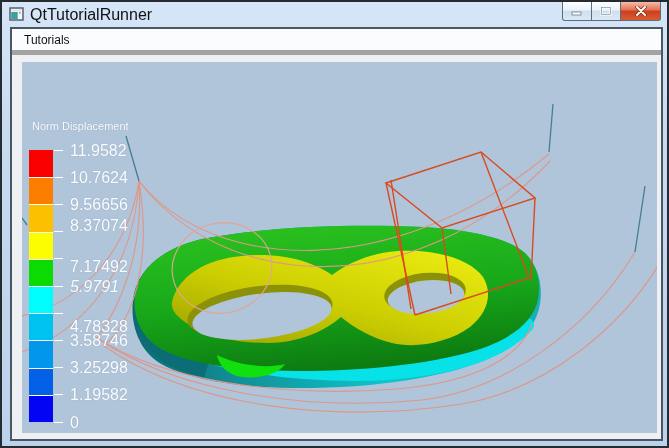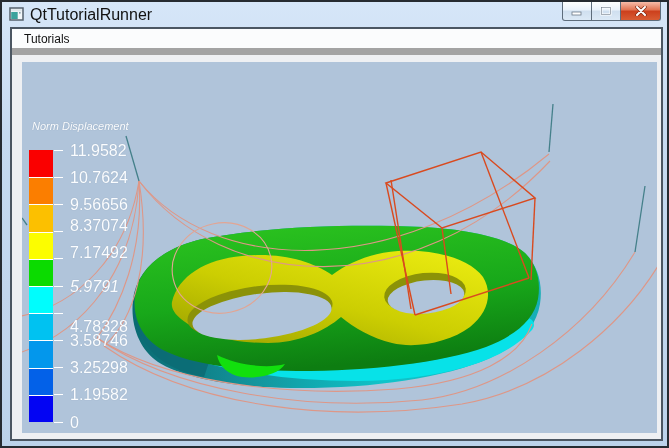--- a/index.html
+++ b/index.html
@@ -19,30 +19,30 @@
            background:linear-gradient(180deg,#feffff 0%,#e9f2fb 45%,#cfdfef 50%,#dce9f6 100%);
            cursor:default;}
   .cap-btn.min{width:30px;border-radius:0 0 0 3px;}
   .cap-btn.max{width:28px;border-left:none;border-right:none;}
   .cap-btn.close{width:41px;border-radius:0 0 3px 0;
            background:linear-gradient(180deg,#f6bca9 0%,#e0714f 45%,#cc3f1c 50%,#d85c33 100%);}
 
   .client{position:absolute;left:8px;top:25px;width:653px;height:414px;
           border:2px solid #4b5662;background:#eef0f3;}
   .menubar{position:absolute;left:0;top:0;right:0;height:26px;background:#fbfcfd;
-           border-bottom:7px solid #a3a3a3;display:flex;align-items:center;}
+           border-bottom:5px solid #a3a3a3;display:flex;align-items:center;}
   .menu-item{padding:4px 10px;margin-left:2px;font-size:12px;color:#111;}
 
   .vp{position:absolute;left:10px;top:33px;width:635px;height:371px;
       background:#b0c4da;overflow:hidden;}
   .vp svg{position:absolute;left:0;top:0;}
 
   .legend{position:absolute;left:7px;top:58px;width:130px;color:#fbfdff;}
   .legend-title{position:absolute;left:3px;top:0;font-size:11px;white-space:nowrap;
-                text-shadow:0 0 1px rgba(70,90,110,.35);font-style:italic;}
+                text-shadow:0 0 1px rgba(70,90,110,.35);}
   .legend-bar{position:absolute;left:0;top:30px;width:24px;height:272px;
               border-right:1px solid #fff;}
   .legend-cell{width:24px;height:27.2px;border-top:1px solid #fff;}
   .legend-cell:first-child{border-top:none;}
   .legend-tick{position:absolute;left:25px;width:9px;height:1px;background:#fff;}
   .legend-label{position:absolute;left:41px;font-size:16px;line-height:13px;
                 white-space:nowrap;text-shadow:0 0 1px rgba(70,90,110,.3);}
 </style>
 </head>
 <body>
@@ -177,21 +177,21 @@
           <div id="legend-ticks">
               <div class="legend-tick" style="top: 29.5px;"></div>
               <div class="legend-label" style="top: 23.5px;">11.9582</div>
               <div class="legend-tick" style="top: 56.7px;"></div>
               <div class="legend-label" style="top: 50.7px;">10.7624</div>
               <div class="legend-tick" style="top: 83.9px;"></div>
               <div class="legend-label" style="top: 77.9px;">9.56656</div>
               <div class="legend-tick" style="top: 111.1px;"></div>
               <div class="legend-label" style="top: 99px;">8.37074</div>
               <div class="legend-tick" style="top: 138.3px;"></div>
-              <div class="legend-label" style="top: 126px;">7.17492</div>
+              <div class="legend-label" style="top: 140px;">7.17492</div>
               <div class="legend-tick" style="top: 165.5px;"></div>
               <div class="legend-label" style="top: 159.5px; font-style: italic;">5.9791</div>
               <div class="legend-tick" style="top: 192.7px;"></div>
               <div class="legend-label" style="top: 200px;">4.78328</div>
               <div class="legend-tick" style="top: 219.9px;"></div>
               <div class="legend-label" style="top: 213.9px;">3.58746</div>
               <div class="legend-tick" style="top: 247.1px;"></div>
               <div class="legend-label" style="top: 241.1px;">3.25298</div>
               <div class="legend-tick" style="top: 274.3px;"></div>
               <div class="legend-label" style="top: 268.3px;">1.19582</div>

